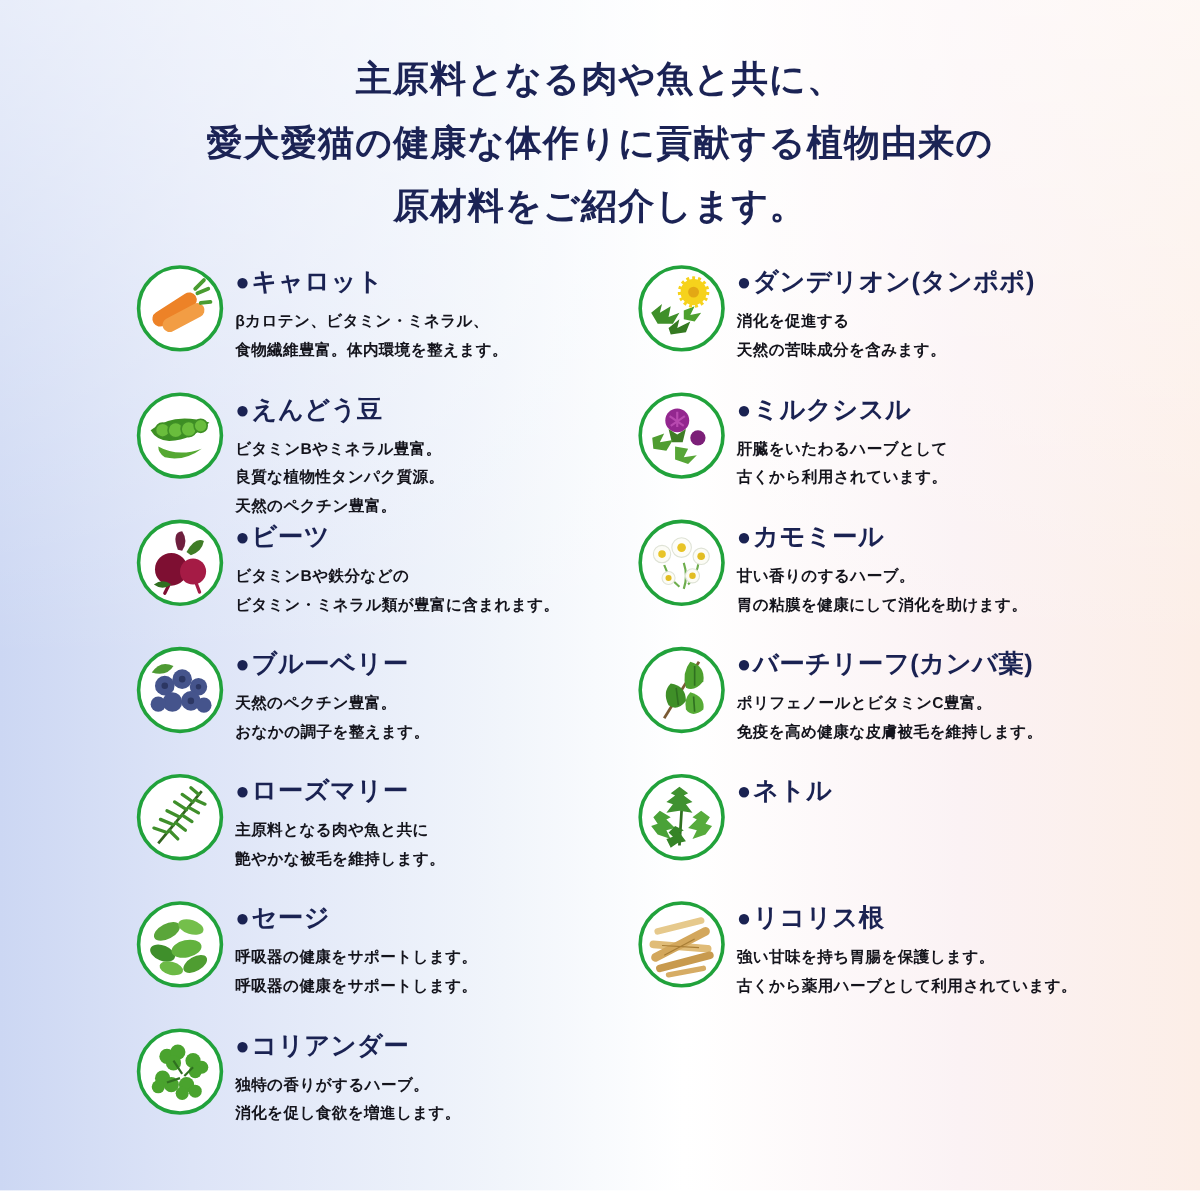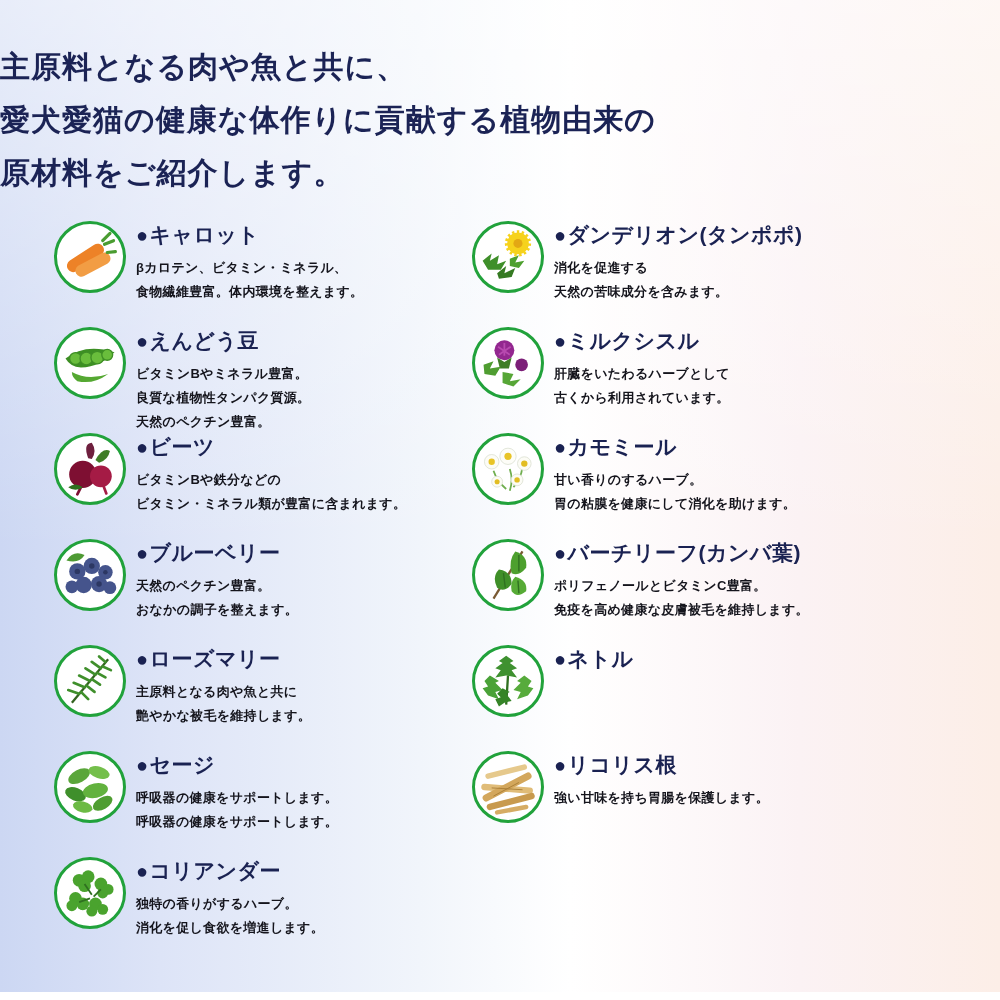--- a/index.html
+++ b/index.html
@@ -11,31 +11,32 @@
     height: 1000px;
     overflow: hidden;
     position: relative;
     font-family: "Liberation Sans", sans-serif;
     background:
       linear-gradient(to bottom, rgba(255,255,255,0.55) 0%, rgba(255,255,255,0) 55%),
       linear-gradient(to right, #ccd7f3 0%, #dde4f7 16%, #f1f5fb 42%, #ffffff 57%, #fbf2f4 80%, #fceee7 100%);
   }
   .page-title {
     padding-top: 40px;
+    text-align: center;
     font-family: "Liberation Serif", serif;
     font-weight: bold;
     color: #1b2355;
     font-size: 30px;
     line-height: 53px;
     letter-spacing: 1px;
   }
   .content {
     display: flex;
     margin-top: 20px;
-    padding-left: 54px;
+    padding-left: 114px;
   }
   .col { display: flex; flex-direction: column; }
   .col-left { width: 418px; flex: 0 0 auto; }
   .col-right { flex: 1; }
   .item {
     display: flex;
     align-items: flex-start;
     height: 106px;
   }
   .icon-circle {
@@ -425,19 +426,20 @@
               <line x1="14" y1="33" x2="48" y2="35"></line>
             </g>
           </svg>
         </span>
     <div class="item-text">
       <div class="item-heading">
         <span class="bullet">●</span><span>リコリス根</span>
       </div>
       <div>
             <div class="desc-line">強い甘味を持ち胃腸を保護します。</div>
+            <div class="desc-line">古くから薬用ハーブとして利用されています。</div>
           </div>
     </div>
   </div>
 </div>
 </div>
 
 <div class="bottom-strip"></div>
 
 </body></html>

